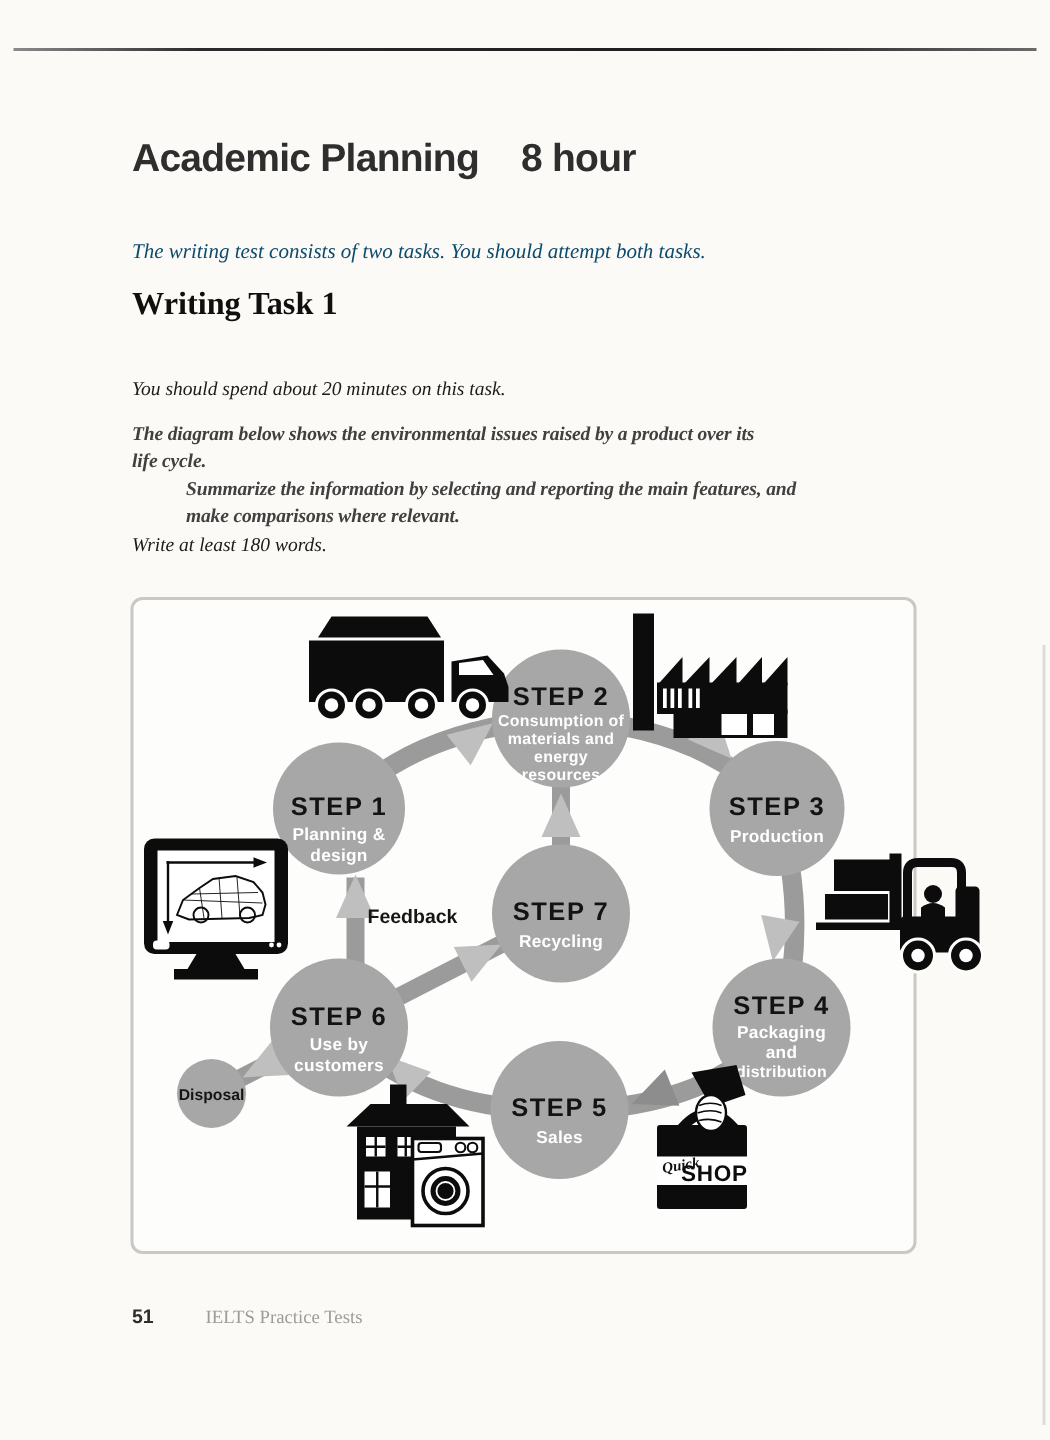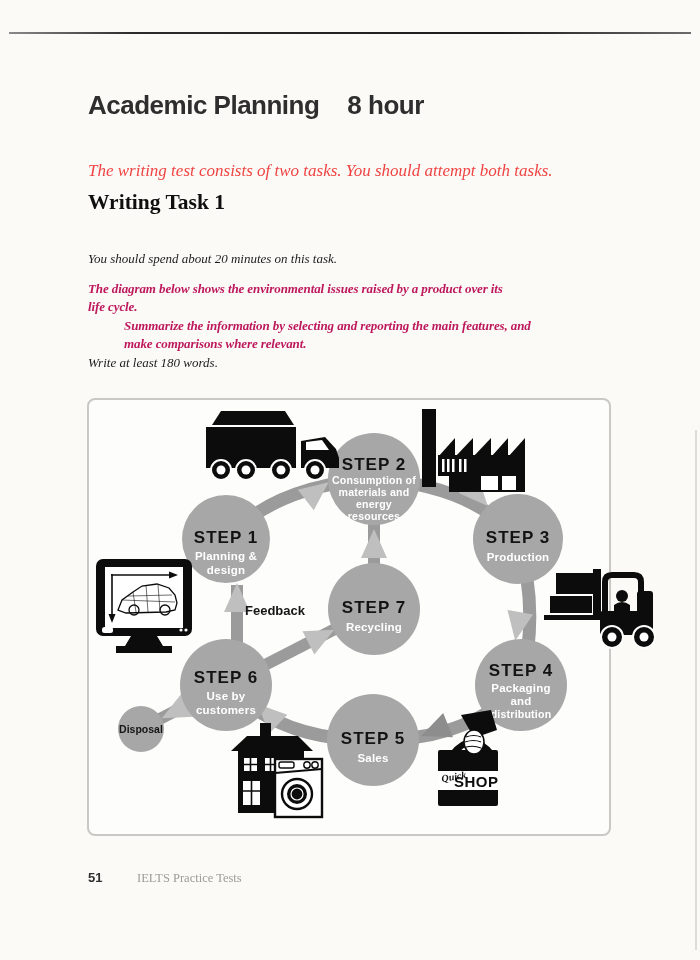--- a/index.html
+++ b/index.html
@@ -5,25 +5,25 @@
   html,body { margin:0; padding:0; }
   .page { position:relative; width:700px; height:960px; background:#fbfaf6;
           font-family:"Liberation Serif", serif; color:#1b1b1b; overflow:hidden; }
   .top-rule { position:absolute; left:9px; top:32px; width:682px; height:2px;
               background:linear-gradient(to right,#8a8a8a,#2b2b2b 18%,#1c1c1c 72%,#6a6a6a); }
   .edge-line { position:absolute; right:3px; top:430px; width:2px; height:520px; background:#dddcd6; }
   .title-row { position:absolute; left:88px; top:90px;
                font-family:"Liberation Sans", sans-serif; font-weight:bold;
                font-size:26px; letter-spacing:-0.5px; color:#2e2e2e; }
   .duration { margin-left:28px; }
-  .intro { position:absolute; left:88px; top:161px; font-style:italic; font-size:17px; color:#ef4444; }
+  .intro { position:absolute; left:88px; top:161px; font-style:italic; font-size:14px; color:#0c4a6e; }
   .task-heading { position:absolute; left:88px; top:190px; font-weight:bold; font-size:21.5px; color:#0f0f0f; }
   .time-note { position:absolute; left:88px; top:251px; font-style:italic; font-size:13px; }
   .prompt { position:absolute; left:88px; font-weight:bold; font-style:italic;
-            font-size:13px; line-height:17.5px; letter-spacing:-0.1px; color:#be185d; }
+            font-size:13px; line-height:17.5px; letter-spacing:-0.1px; color:#404040; }
   .prompt1 { top:280px; } .prompt2 { top:317px;margin-left:36px; }
   .word-note { position:absolute; left:88px; top:355px; font-style:italic; font-size:13px; }
   .diagram-box { position:absolute; left:87px; top:398px; width:520px; height:434px;
                  border:2px solid #c9c8c4; border-radius:8px; background:#fdfdfb; }
   .diagram-box svg { position:absolute; left:-1px; top:-1px; overflow:visible; }
   .footer-pagenum { position:absolute; left:88px; top:870px; font-family:"Liberation Sans",sans-serif;
                     font-weight:bold; font-size:13px; color:#2f2f2f; }
   .footer-book { position:absolute; left:137px; top:871px; font-family:Liberation Serif, serif;
                  font-size:12.5px; color:#9c9c98; }
   

